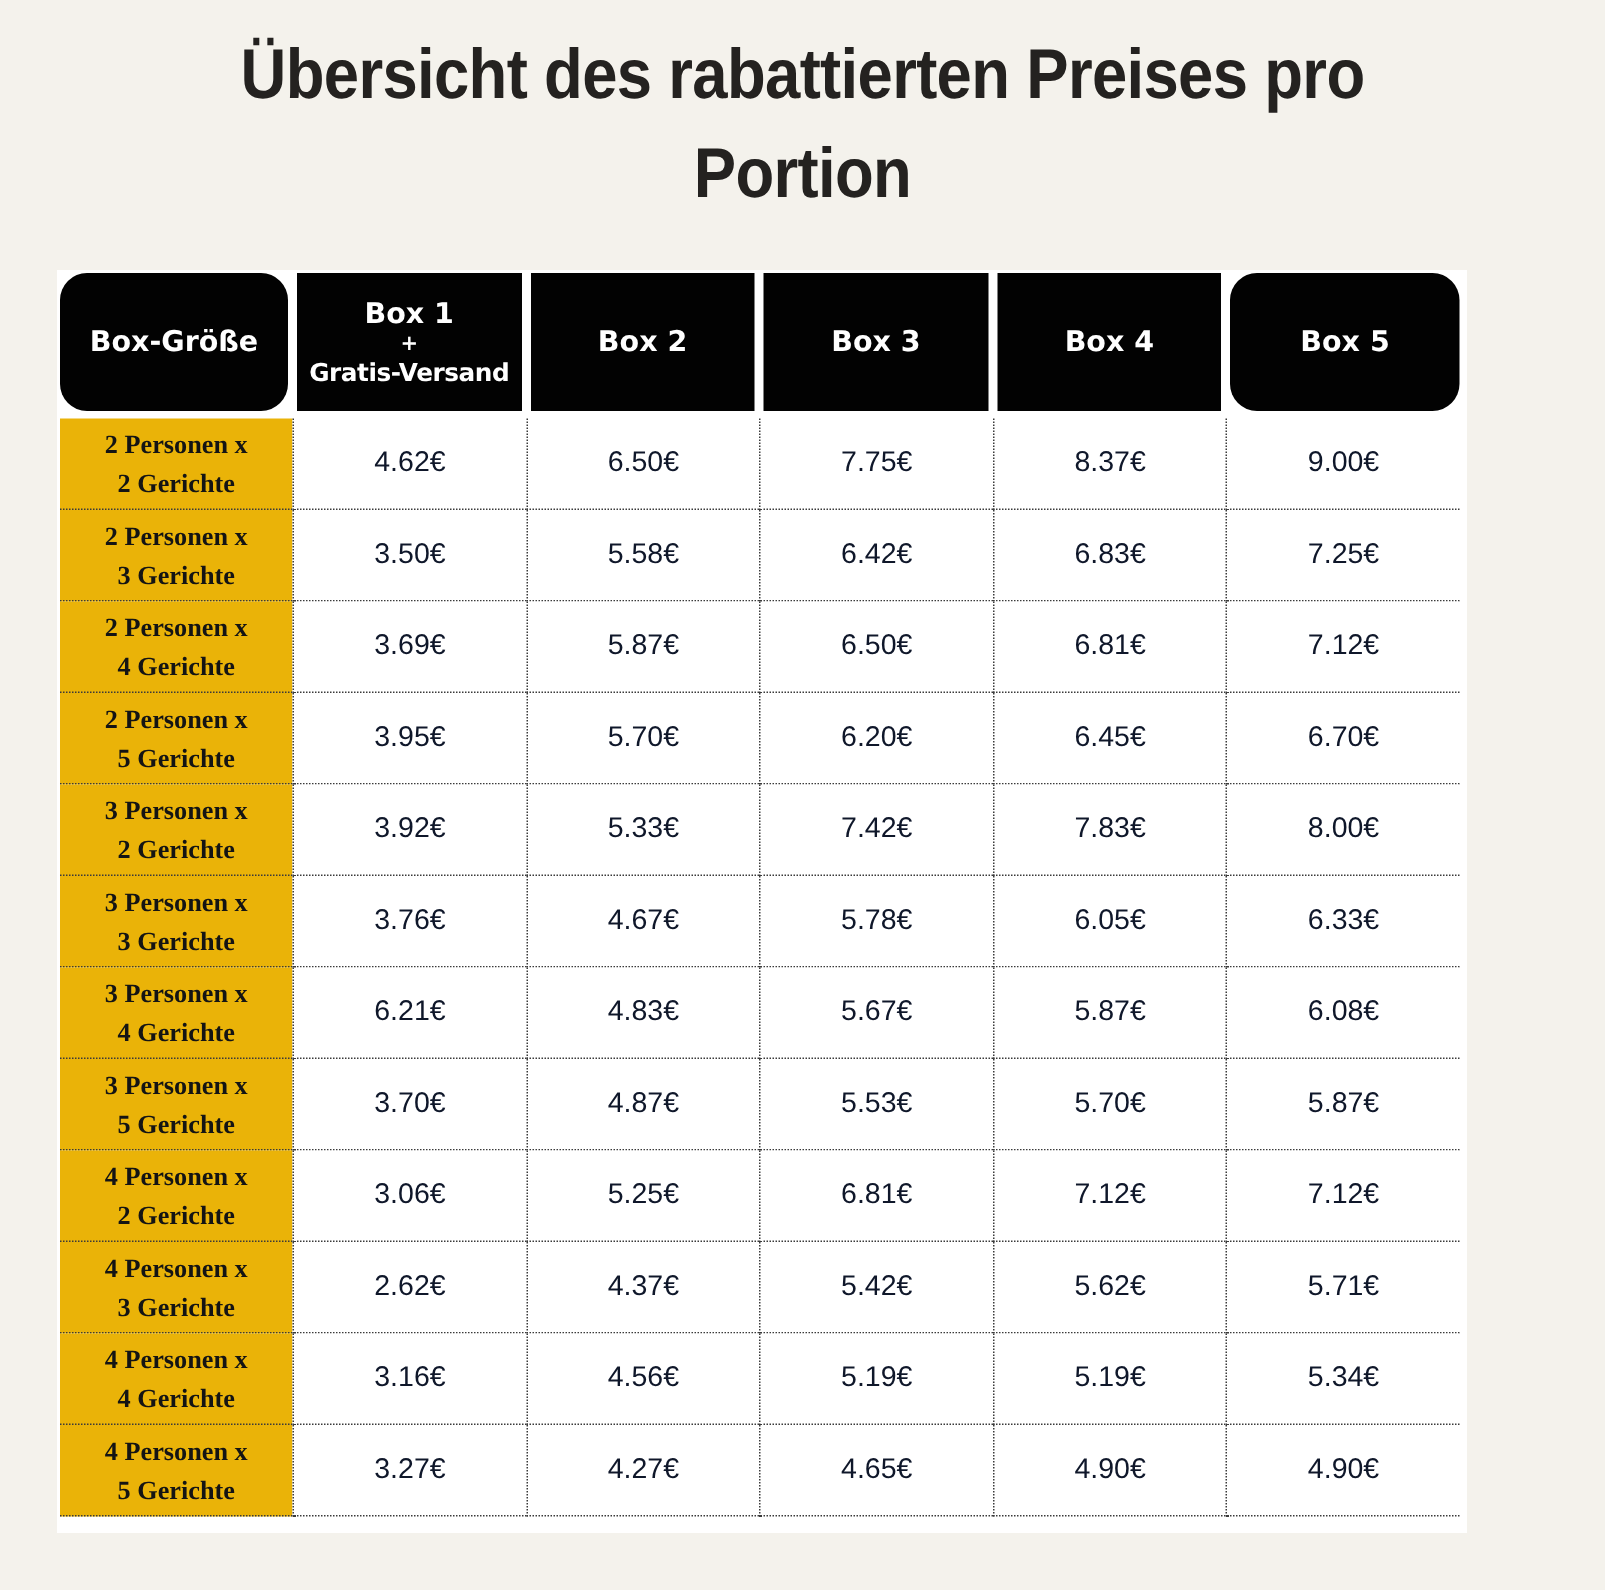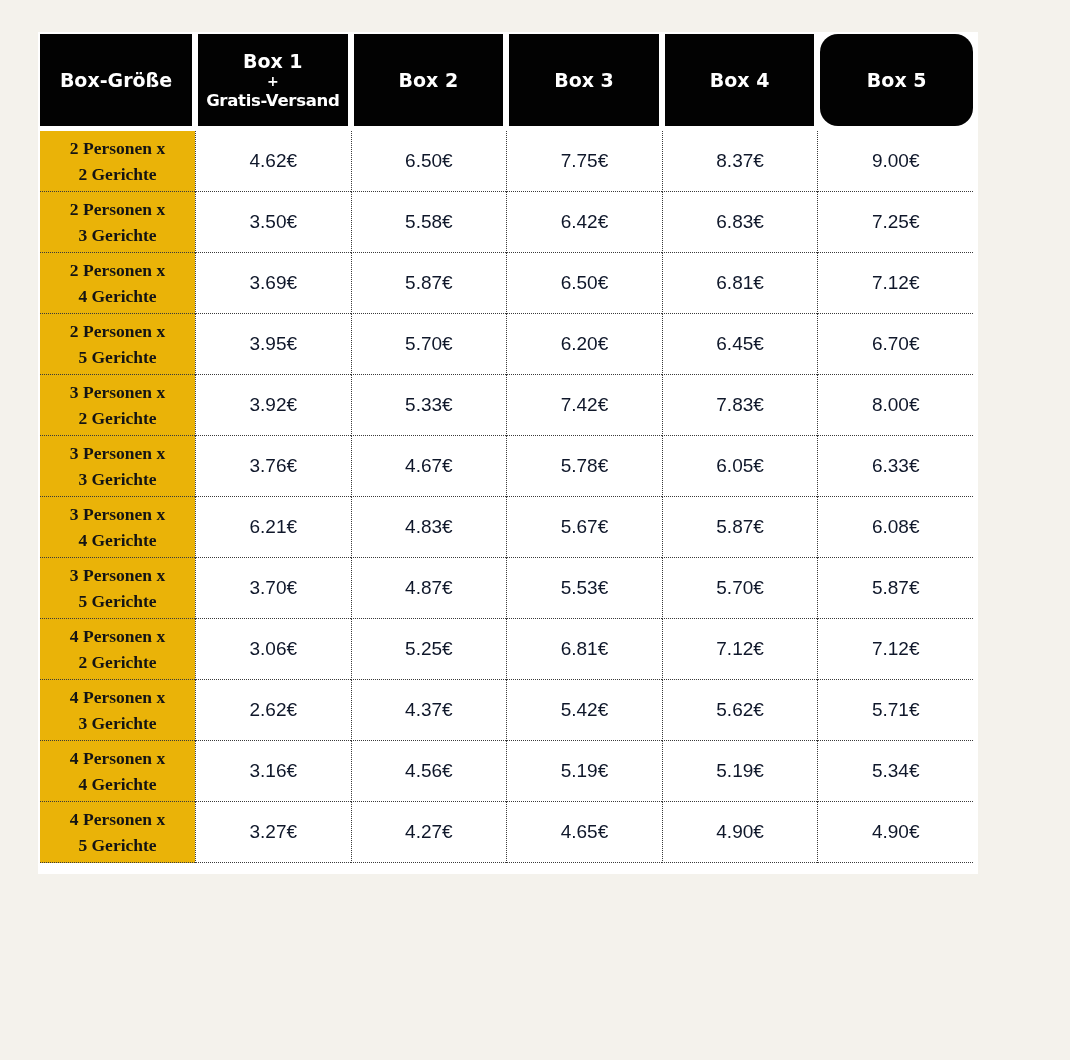--- a/index.html
+++ b/index.html
@@ -55,21 +55,21 @@
     background: #020202;
     height: 92px;
     margin: 0 3px 5px 3px;
     display: flex;
     flex-direction: column;
     justify-content: center;
     align-items: center;
     color: #ffffff;
     font-family: "DejaVu Sans", sans-serif;
   }
-  .hcell.first { margin-left: 0; }
+  .hcell.first { margin-left: 0; border-radius: 18px; }
   .hcell.last  { margin-right: 0; border-radius: 18px; }
   .hmain { font-size: 19px; line-height: 24px; font-weight: bold; }
   .hplus { font-size: 14px; line-height: 17px; font-weight: bold; }
   .hsub  { font-size: 16.5px; line-height: 21px; font-weight: bold; letter-spacing: -0.3px; text-align: right; }
 
   tbody td {
     height: 61px;
     vertical-align: middle;
     text-align: center;
     border-bottom: 1px dotted #3a3a3a;
@@ -89,20 +89,24 @@
     font-size: 19px;
     color: #0f172a;
     margin-left: 36px;
   }
 </style>
 </head>
 <body>
 
 <div class="page">
 
+  <h1 class="title">
+    <span class="title-line">Übersicht des rabattierten Preises pro</span>
+    <span class="title-line">Portion</span>
+  </h1>
 
   <div class="table-wrap">
     <table class="price-table">
       <colgroup id="colgroup">
           <col class="c-label">
           <col class="c-val">
           <col class="c-val">
           <col class="c-val">
           <col class="c-val">
           <col class="c-val">

